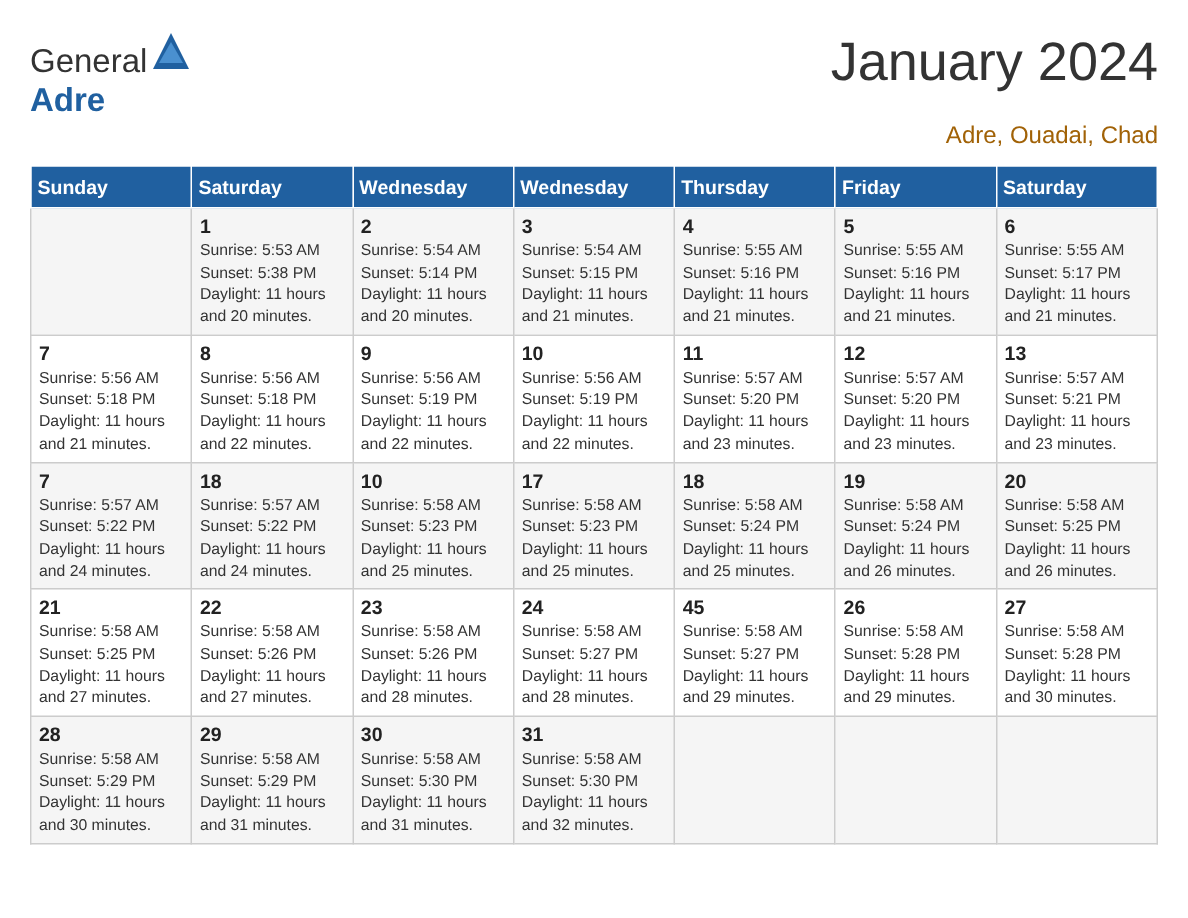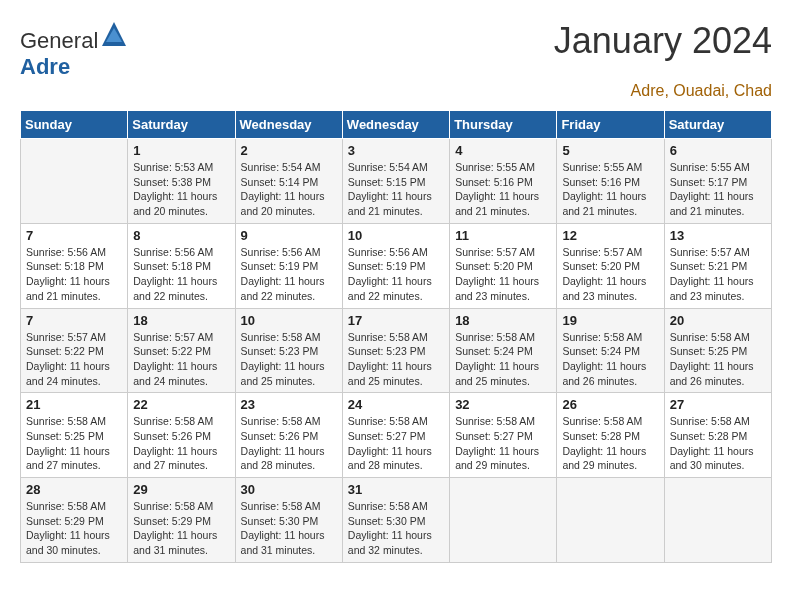--- a/index.html
+++ b/index.html
@@ -292,21 +292,21 @@
 and 28 minutes.</div>
         </td>
         <td>
           <span class="day-num">24</span>
           <div class="day-info" style="white-space: pre-line;">Sunrise: 5:58 AM
 Sunset: 5:27 PM
 Daylight: 11 hours
 and 28 minutes.</div>
         </td>
         <td>
-          <span class="day-num">32</span>
+          <span class="day-num">45</span>
           <div class="day-info" style="white-space: pre-line;">Sunrise: 5:58 AM
 Sunset: 5:27 PM
 Daylight: 11 hours
 and 29 minutes.</div>
         </td>
         <td>
           <span class="day-num">26</span>
           <div class="day-info" style="white-space: pre-line;">Sunrise: 5:58 AM
 Sunset: 5:28 PM
 Daylight: 11 hours

